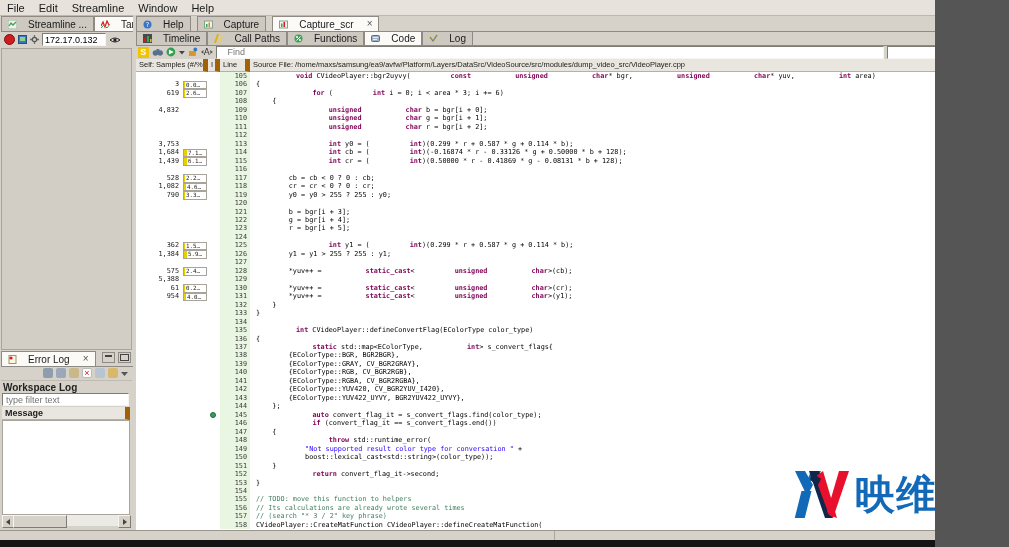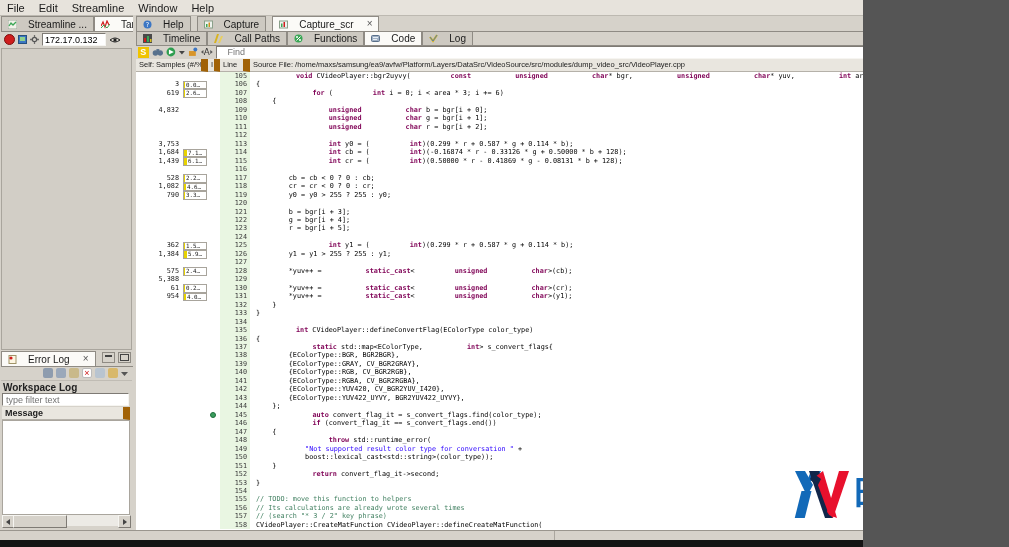--- a/index.html
+++ b/index.html
@@ -1,19 +1,19 @@
 <!DOCTYPE html>
 <html><head>
 <meta charset="utf-8">
 <style>
   html,body{margin:0;padding:0;background:#555;}
-  #screen{position:relative;width:863px;height:547px;background:#d6d2ca;overflow:hidden;
+  #screen{position:relative;width:935px;height:547px;background:#d6d2ca;overflow:hidden;
           font-family:"Liberation Sans",sans-serif;color:#1a1a1a;}
   .sunken{border:1px solid;border-color:#7e7a74 #f6f5f1 #f6f5f1 #7e7a74;background:#fff;}
-  .hdrcell{background:#e9e6df;border-right:7px solid #a16207;border-bottom:1px solid #b5b1a9;
+  .hdrcell{background:#e9e6df;border-right:5px solid #a16207;border-bottom:1px solid #b5b1a9;
            font-size:7.5px;line-height:12px;padding:0 3px;white-space:nowrap;overflow:hidden;color:#222;}
   
   #menubar{position:absolute;left:0;top:0;width:1009px;height:15px;background:#e7e3dc;
            border-bottom:1px solid #bdb9b1;display:flex;align-items:center;font-size:11px;}
   .menu-item{padding:0 7px;cursor:default;}
   
   .tab{display:inline-flex;align-items:center;gap:11px;font-size:10px;height:14px;padding:0 6px;
        border:1px solid #8f8b84;border-bottom:none;background:#cdc9c1;white-space:nowrap;}
   .tab.active{background:#fbfaf7;}
   .tabrow{position:absolute;display:flex;align-items:flex-end;border-bottom:1px solid #8f8b84;}

